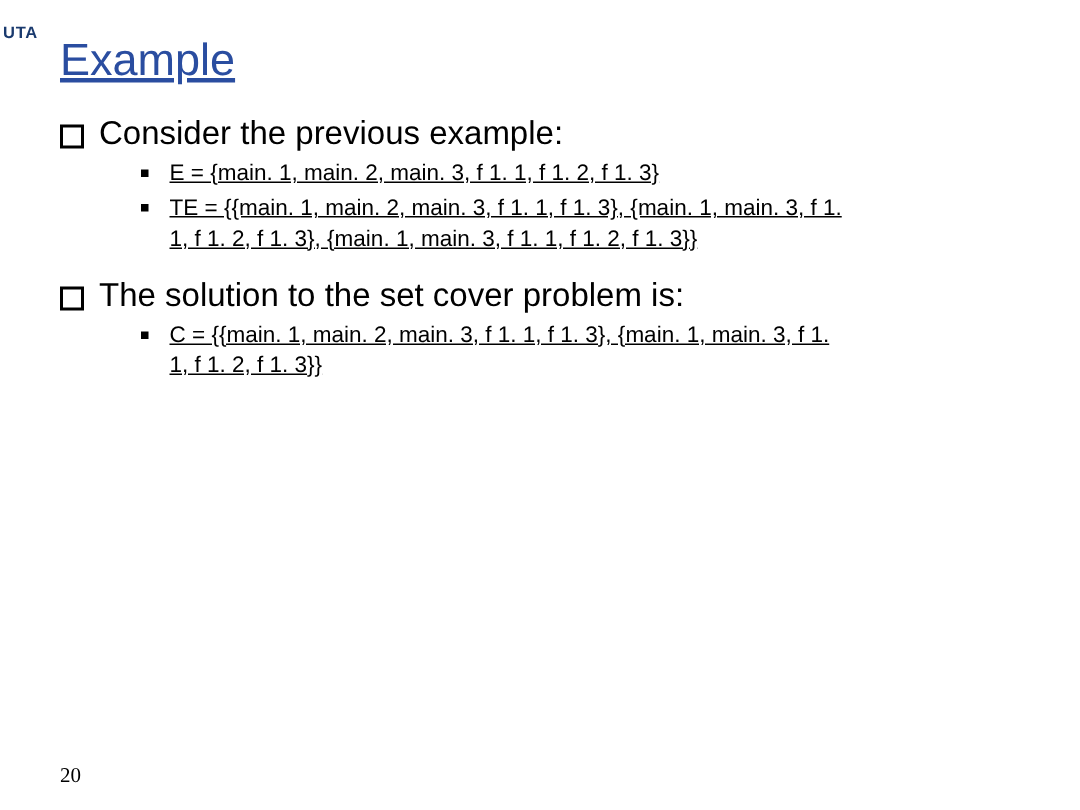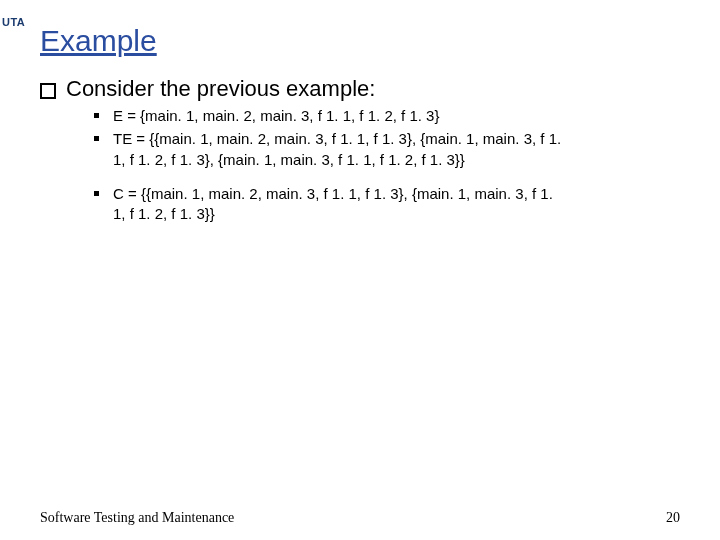--- a/index.html
+++ b/index.html
@@ -50,20 +50,21 @@
     display: inline-block;
     width: 12px;
     height: 12px;
     border: 2px solid #000;
     margin-top: 7px;
     margin-right: 10px;
     flex: 0 0 auto;
   }
   .sub-list {
     margin: 2px 0 14px 54px;
+    text-decoration: underline;
   }
   .sub-item {
     display: flex;
     align-items: flex-start;
     font-family: Arial, Helvetica, sans-serif;
     font-size: 15px;
     line-height: 1.35;
     margin: 3px 0;
   }
   .sub-bullet {
@@ -104,25 +105,28 @@
     <div class="sub-item">
       <span class="sub-bullet"></span>
       <span>E = {main. 1, main. 2, main. 3, f 1. 1, f 1. 2, f 1. 3}</span>
     </div>
     <div class="sub-item">
       <span class="sub-bullet"></span>
       <span>TE = {{main. 1, main. 2, main. 3, f 1. 1, f 1. 3}, {main. 1, main. 3, f 1. 1, f 1. 2, f 1. 3}, {main. 1, main. 3, f 1. 1, f 1. 2, f 1. 3}}</span>
     </div>
   </div>
 
+  <div class="top-item">
+    <span class="top-bullet"></span>
+    <span>The solution to the set cover problem is:</span>
+  </div>
   <div class="sub-list">
     <div class="sub-item">
       <span class="sub-bullet"></span>
       <span>C = {{main. 1, main. 2, main. 3, f 1. 1, f 1. 3}, {main. 1, main. 3, f 1. 1, f 1. 2, f 1. 3}}</span>
     </div>
   </div>
 
 </div>
 
 <div class="footer">
-  <span>Software Testing and Maintenance</span>
   <span>20</span>
 </div>
 
 </body></html>

